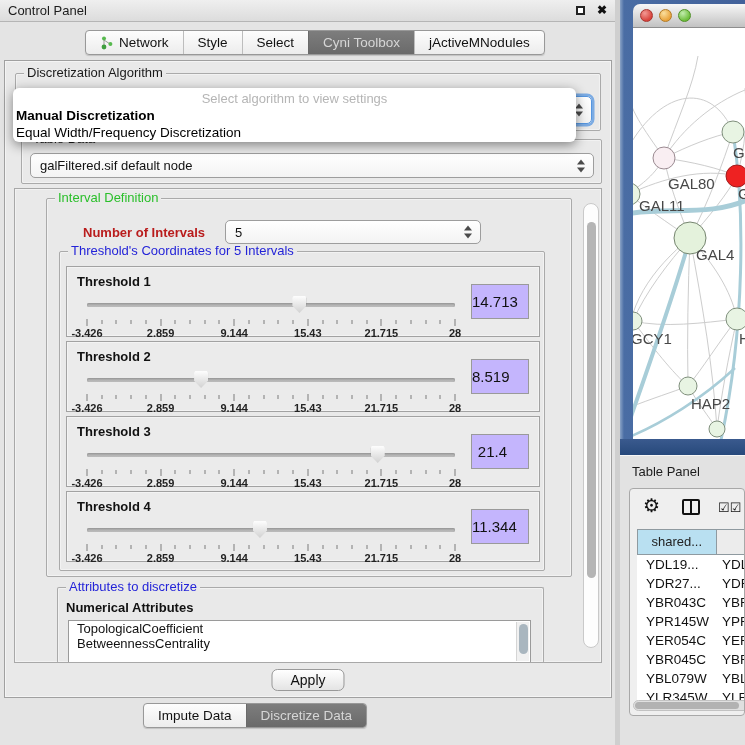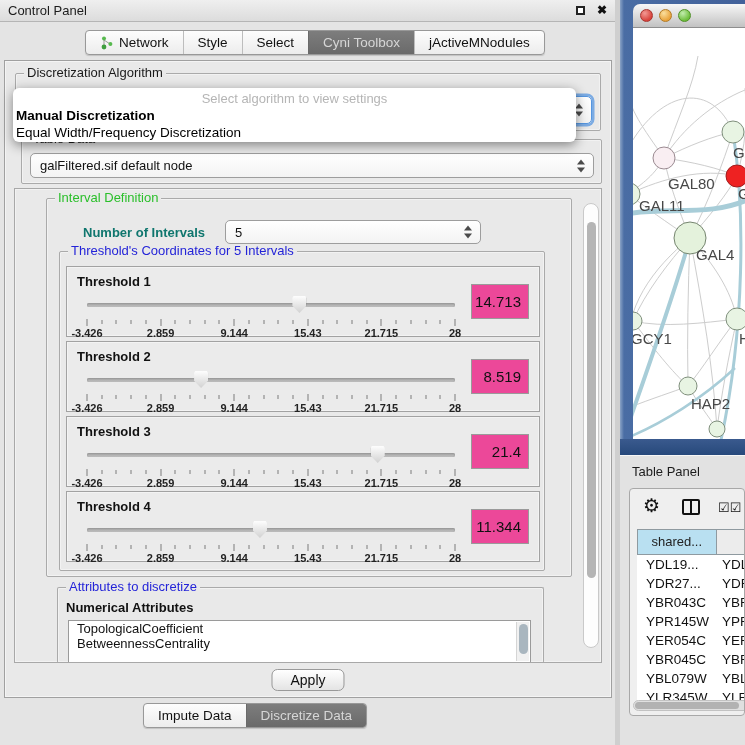--- a/index.html
+++ b/index.html
@@ -52,42 +52,42 @@
   .popup-opt{font-size:13.5px;color:#000000;line-height:17px;padding-left:3px;cursor:pointer;}
   .popup-opt.bold{font-weight:700;}
 
   .fs-tdata{left:16px;top:78px;width:581px;height:45px;}
   .tdata-combo{position:absolute;left:8px;top:13px;width:564px;height:25px;}
 
   .scrollpane{position:absolute;left:9px;top:127px;width:588px;height:475px;
     border:1px solid #a8a8a8;background:#e9e9e9;box-shadow:inset 0 0 0 1px #f2f2f2;overflow:hidden;}
 
   .fs-interval{left:31px;top:9px;width:526px;height:379px;}
-  .niv-label{position:absolute;left:36px;top:26px;font-size:13px;font-weight:700;color:#0f766e;text-align:center;}
+  .niv-label{position:absolute;left:36px;top:26px;font-size:13px;font-weight:700;color:#b91c1c;text-align:center;}
   .niv-combo{position:absolute;left:178px;top:21px;width:256px;height:24px;}
   .fs-thresholds{left:12px;top:52px;width:486px;height:320px;}
 
   .tcard{position:absolute;left:6px;width:474px;height:71px;background:#ebebeb;
     border:1px solid #a2a2a2;box-shadow:inset 0 0 0 1px #f3f3f3;}
   .tlabel{position:absolute;left:10px;top:7px;font-size:13px;font-weight:700;color:#111;}
   .tslider{position:absolute;left:20px;top:26px;width:368px;height:44px;}
   .ttrack{position:absolute;left:0;top:10px;width:100%;height:4px;border-radius:3px;
     background:linear-gradient(#9a9a9a,#c6c6c6);box-shadow:inset 0 0 1px #777;}
   .thandle{position:absolute;top:3px;width:14px;height:17px;transform:translateX(-50%);
     background:linear-gradient(#fdfdfd,#d2d2d2);
     clip-path:polygon(8% 0,92% 0,100% 12%,100% 58%,50% 100%,0 58%,0 12%);
     filter:drop-shadow(0 0 1px #6f6f6f);cursor:grab;}
   .ticks{position:absolute;left:0;top:26px;width:100%;height:8px;}
   .tick{position:absolute;width:1px;background:#7c7c7c;transform:translateX(-.5px);}
   .tick.minor{top:1px;height:4px;}
   .tick.major{top:0;height:7px;}
   .ticklabels{position:absolute;left:0;top:34px;width:100%;height:12px;}
   .ticklabel{position:absolute;transform:translateX(-50%);font-size:11px;font-weight:600;color:#222;white-space:nowrap;}
-  .tvalue{position:absolute;left:404px;top:17px;width:58px;height:35px;background:#ec4899;
-    border:1px solid #9a9a9a;font-size:15px;color:#111;text-align:right;line-height:33px;padding-right:7px;}
+  .tvalue{position:absolute;left:404px;top:17px;width:58px;height:35px;background:#c4b5fd;
+    border:1px solid #9a9a9a;font-size:15px;color:#111;text-align:right;line-height:33px;padding-right:21px;}
 
   .fs-attrs{left:42px;top:398px;width:487px;height:76px;border-bottom:none;}
   .attrs-title{position:absolute;left:8px;top:12px;font-size:13px;font-weight:700;color:#111;}
   .attr-list{position:absolute;left:10px;top:32px;width:463px;height:43px;background:#fff;
     border:1px solid #9a9a9a;overflow:hidden;}
   .attr-item{font-size:13px;color:#111;line-height:15px;padding-left:8px;white-space:nowrap;}
   .list-vscroll{position:absolute;right:1px;top:1px;bottom:1px;width:13px;background:#f1f1f1;border-left:1px solid #d5d5d5;}
   .list-vthumb{position:absolute;left:2px;top:2px;width:9px;height:30px;background:#a9b6bf;border-radius:5px;}
 
   .outer-vscroll{position:absolute;right:2px;top:14px;bottom:14px;width:16px;background:#fdfdfd;

